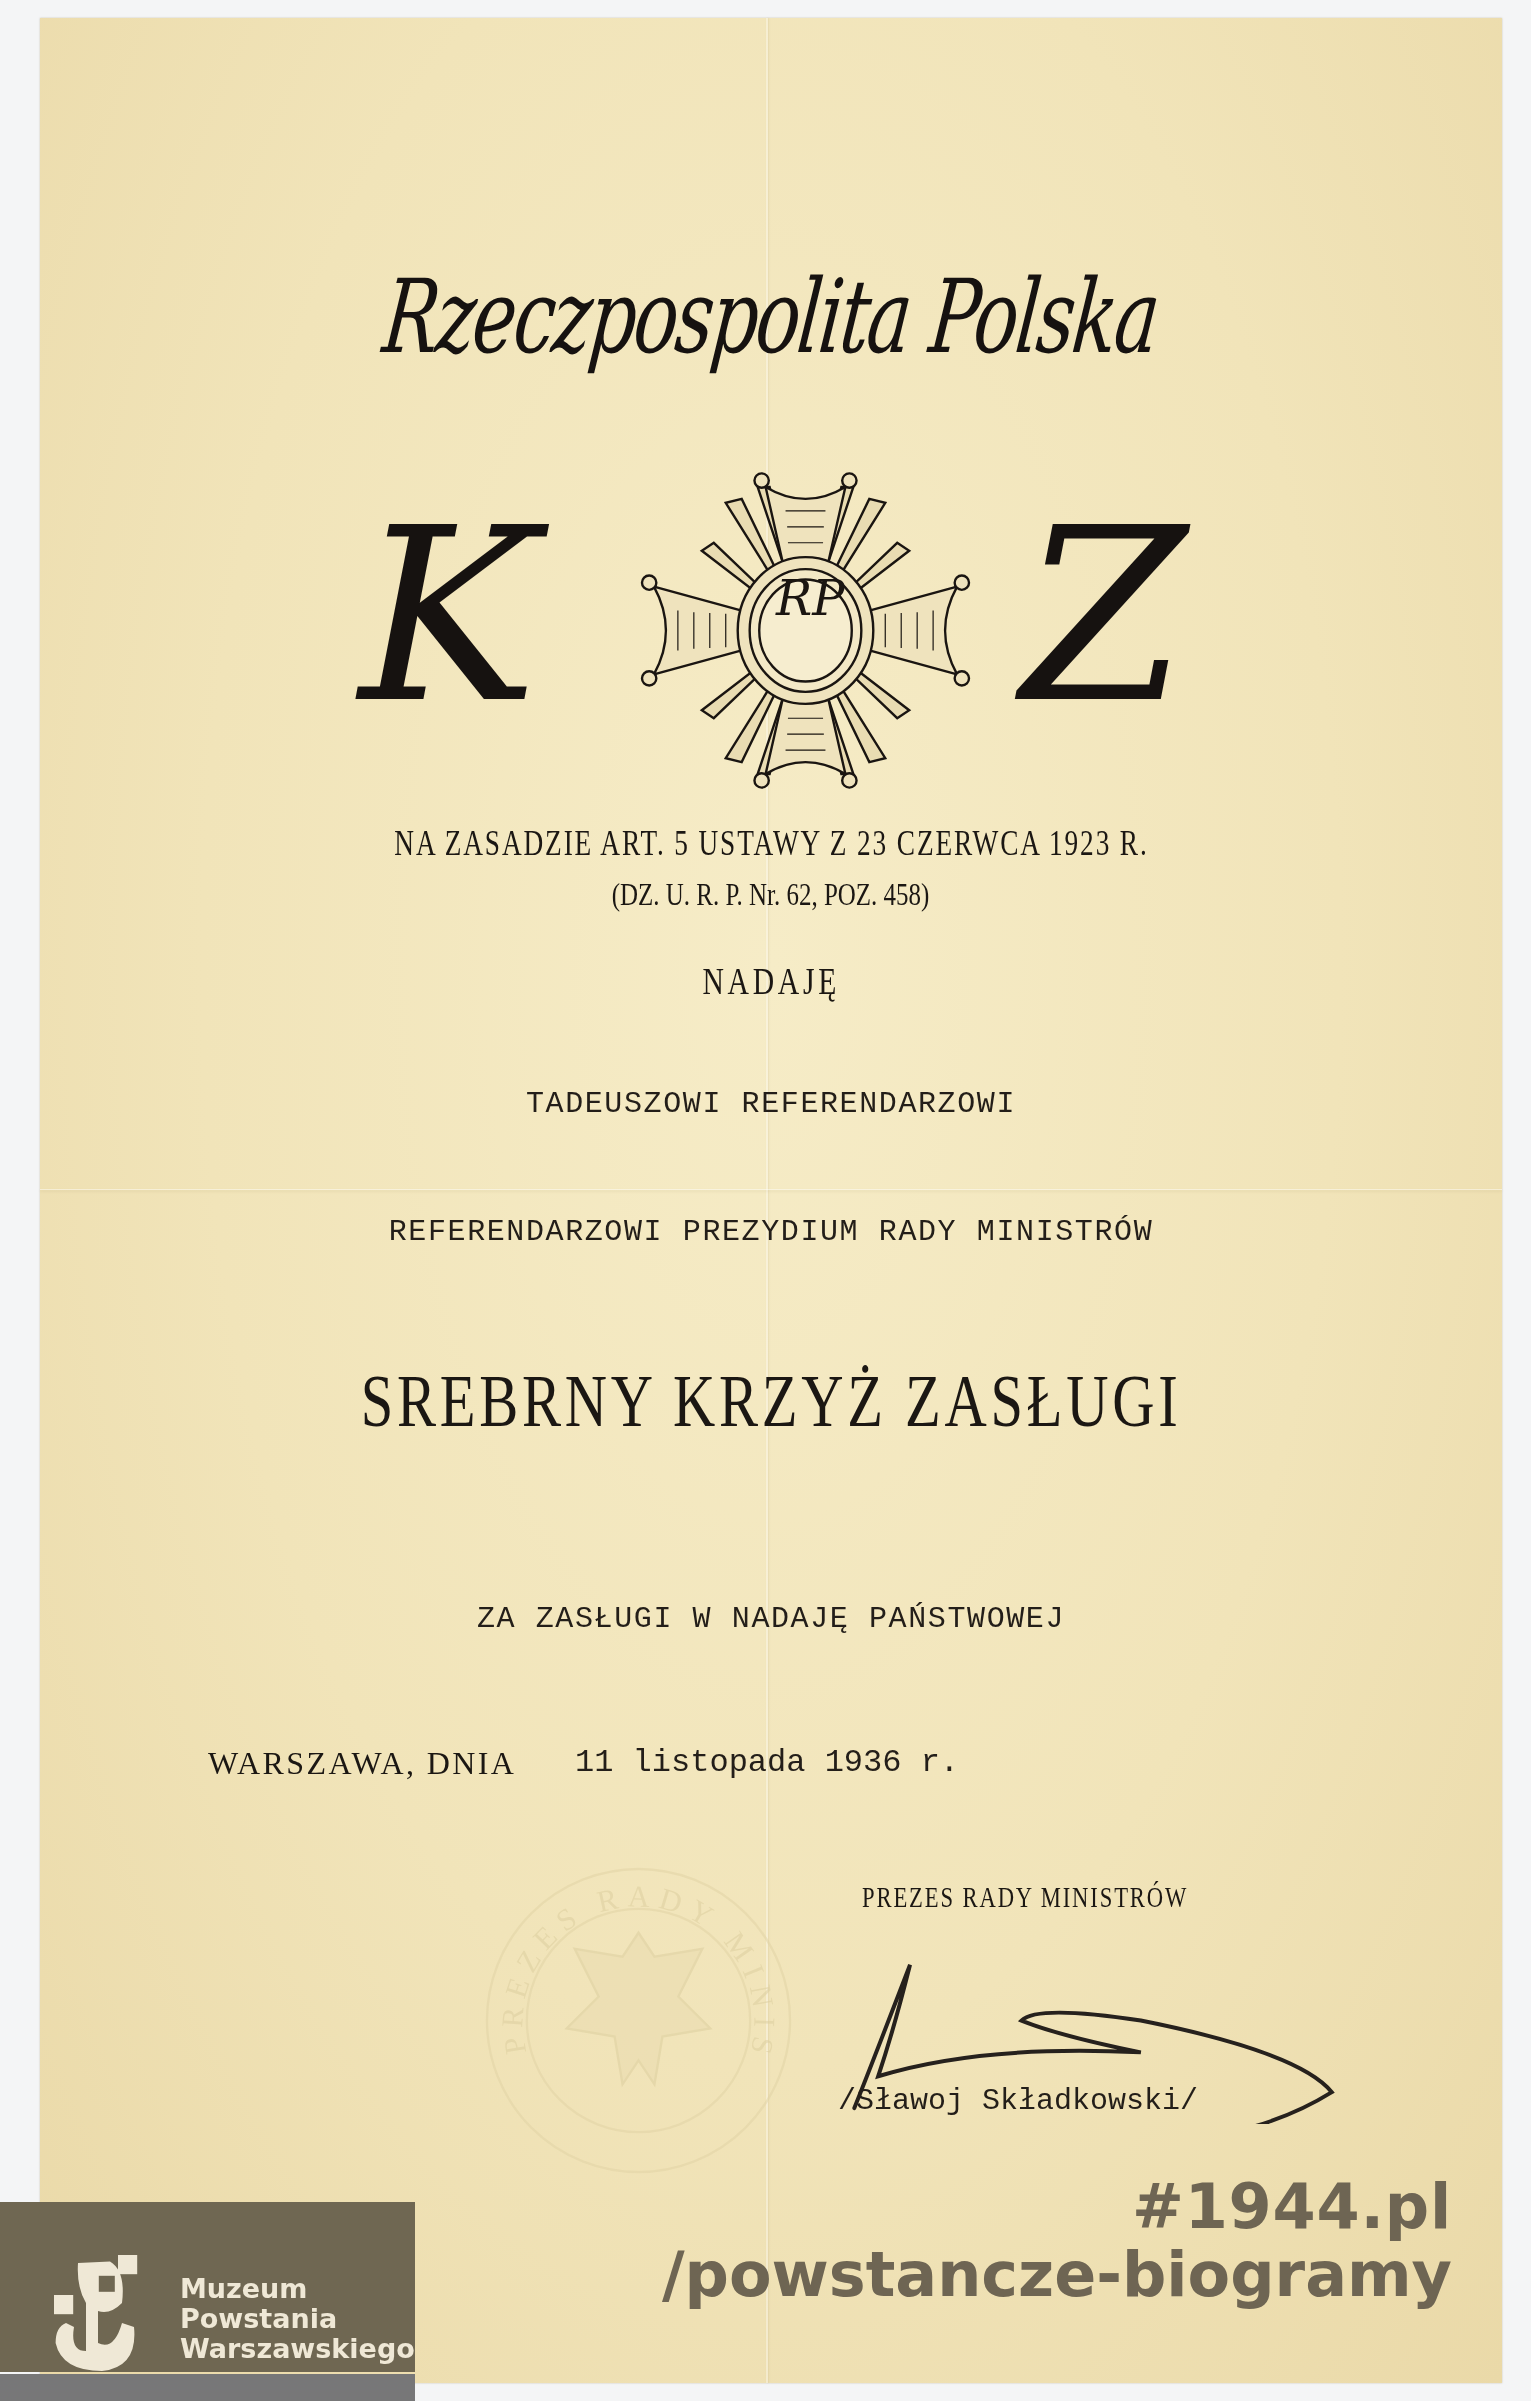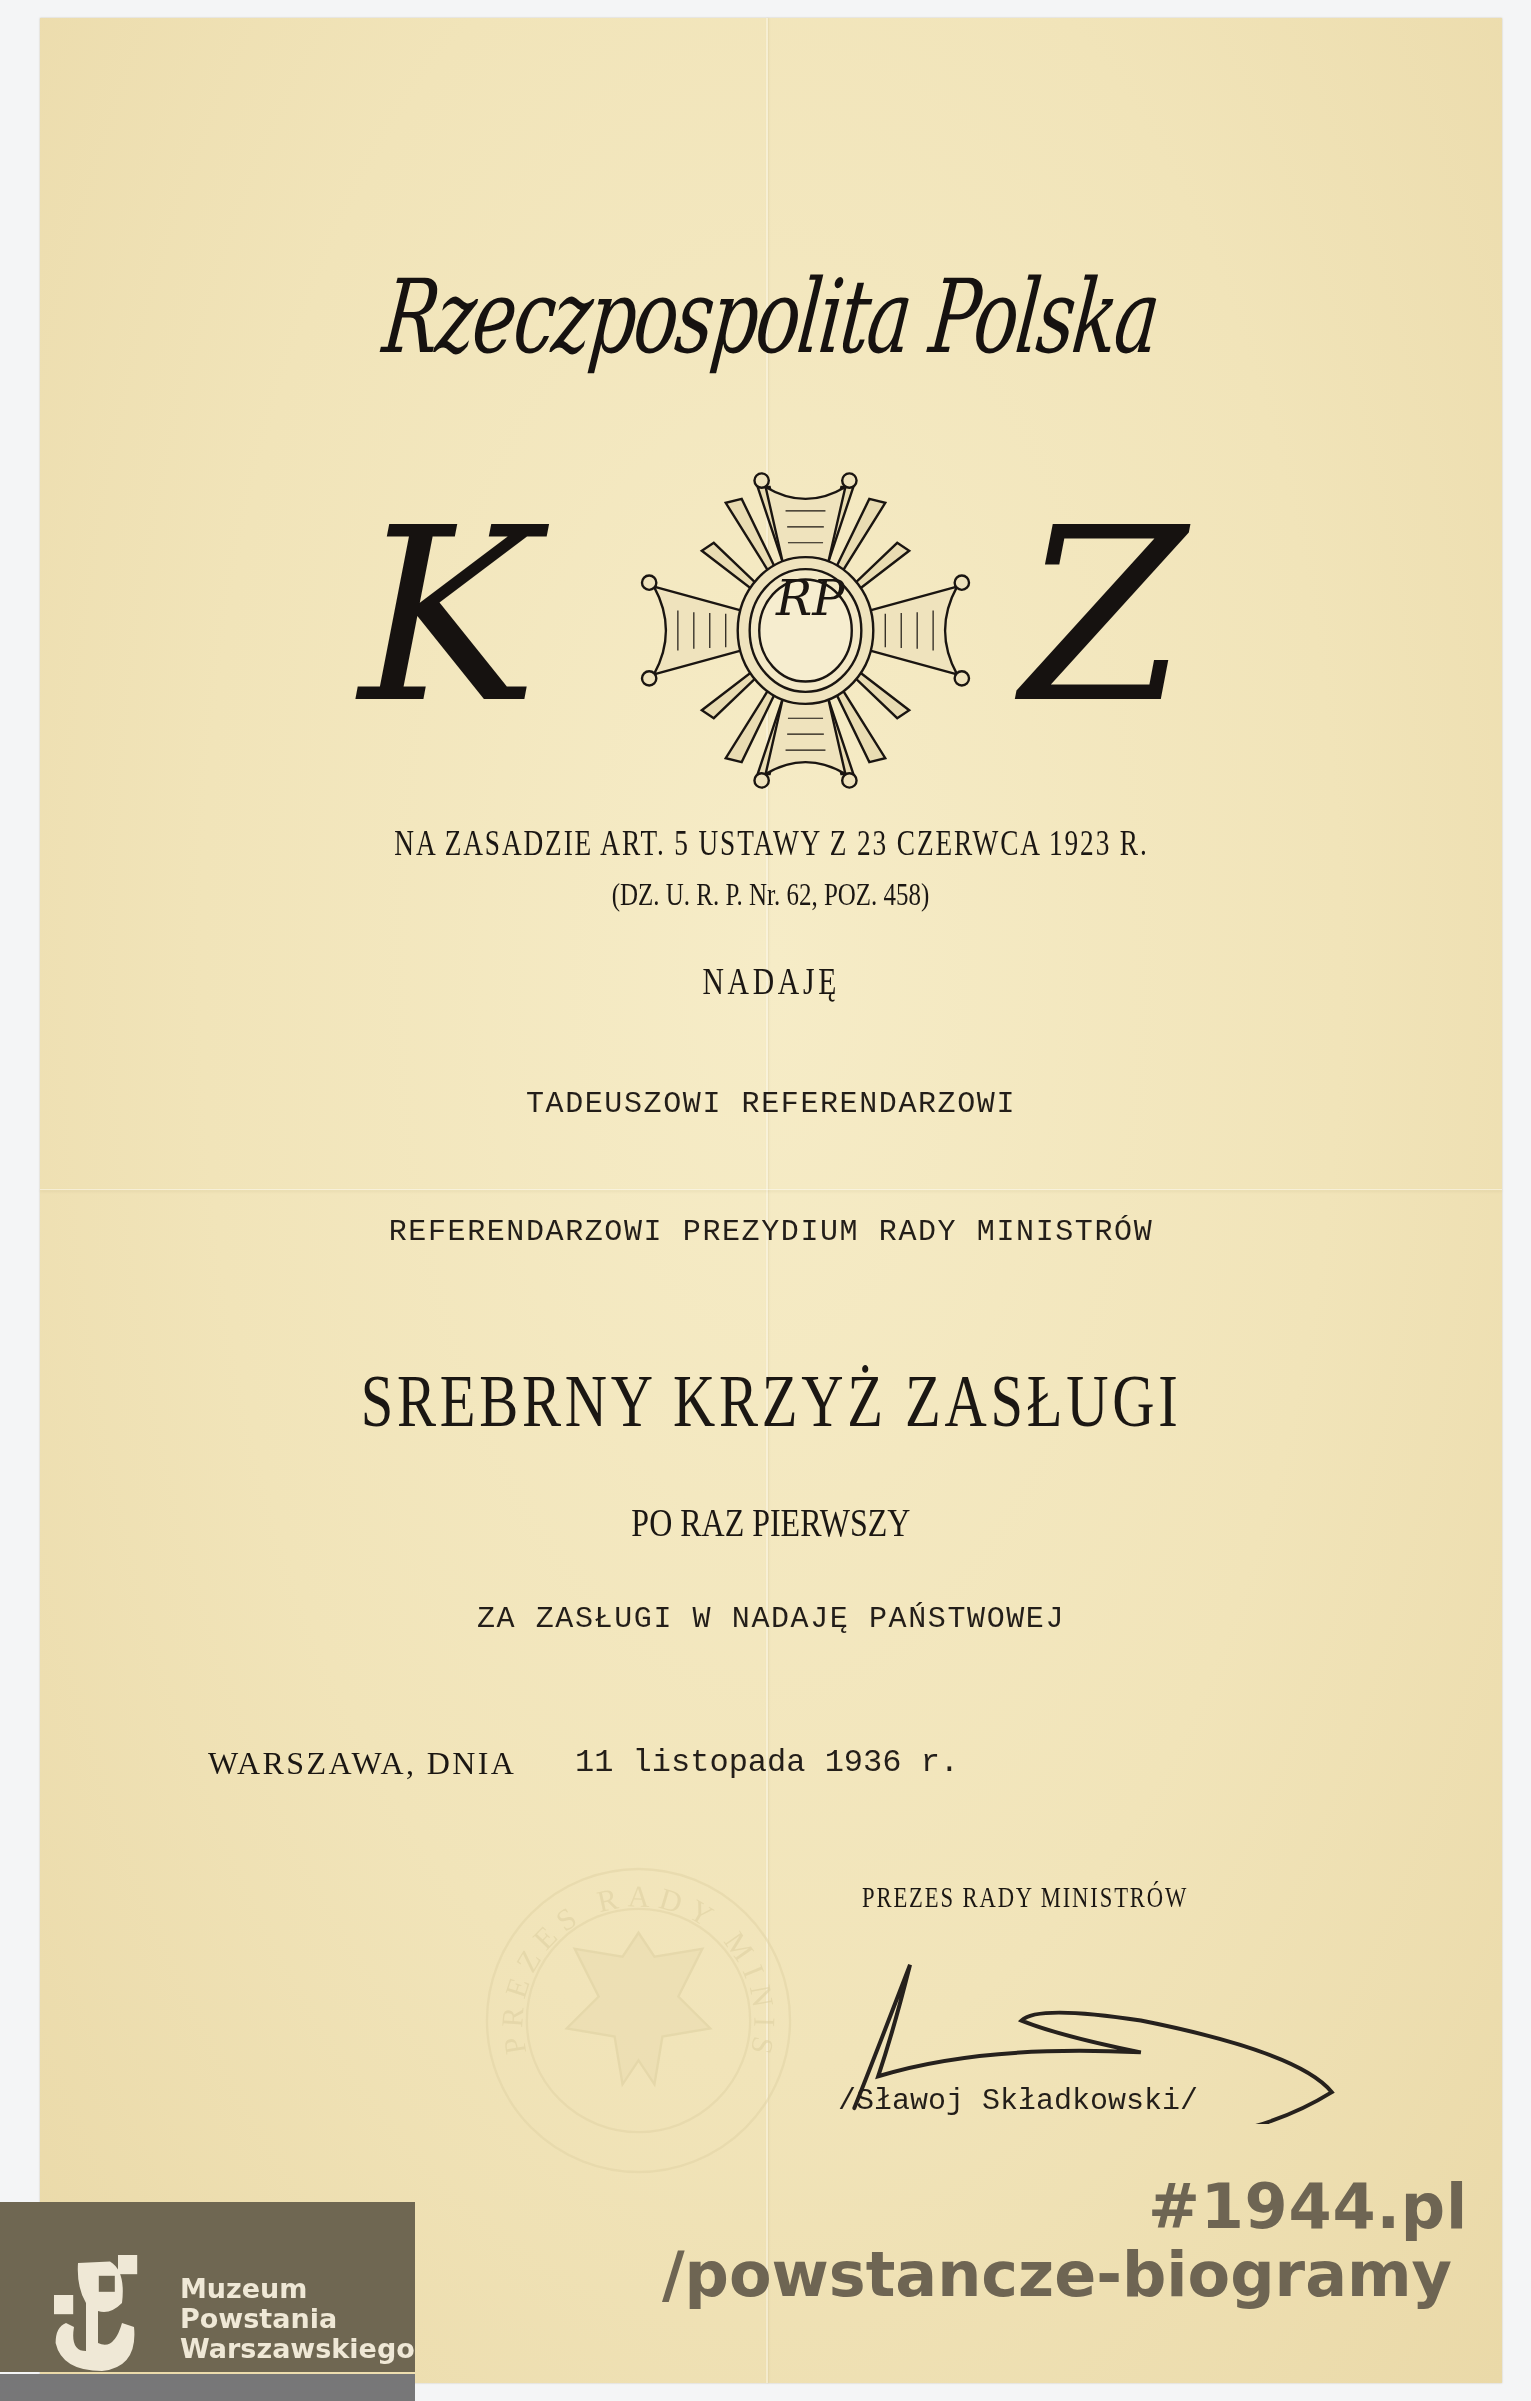--- a/index.html
+++ b/index.html
@@ -36,21 +36,21 @@
   .signer { left:798px; top:2066px; font-size:30px; }
   .signature { left:782px; top:1915px; width:574px; height:191px; }
   .seal { left:431px; top:1835px; width:335px; height:335px; opacity:.55; }
   .logo-box {
     position:absolute; left:0; top:2202px; width:415px; height:170px;
     background:#6f6752; 
   }
   .logo-box .shade { position:absolute; left:0; top:172px; width:100%; height:28px; background:#777778; }
   .logo-text { position:absolute; left:180px; top:72px; font-family:"DejaVu Sans", sans-serif; font-weight:bold; color:#efe8d6; font-size:27px; line-height:30px; }
   .logo-mark { position:absolute; left:54px; top:53px; width:112px; height:120px; }
-  .site1 { position:absolute; right:64px; top:2170px; font-family:"DejaVu Sans", sans-serif; font-weight:bold; font-size:62px; color:#6e6553; letter-spacing:0.8px; }
+  .site1 { position:absolute; right:80px; top:2170px; font-family:"DejaVu Sans", sans-serif; font-weight:bold; font-size:62px; color:#6e6553; letter-spacing:0.8px; }
   .site2 { position:absolute; right:80px; top:2238px; font-family:"DejaVu Sans", sans-serif; font-weight:bold; font-size:62px; color:#6e6553; }
 </style>
 </head>
 <body>
 
 <div class="paper">
   <div class="fold-v"></div>
   <div class="fold-h"></div>
 
   <div class="abs center script title"><span>Rzeczpospolita Polska</span></div>
@@ -118,21 +118,20 @@
 
   <div class="abs center serif legal1"><span class="cond">NA ZASADZIE ART. 5 USTAWY Z 23 CZERWCA 1923 R.</span></div>
   <div class="abs center serif legal2"><span class="cond">(DZ. U. R. P. Nr. 62, POZ. 458)</span></div>
 
   <div class="abs center serif grant"><span class="cond">NADAJĘ</span></div>
 
   <div class="abs center mono name">TADEUSZOWI REFERENDARZOWI</div>
   <div class="abs center mono position">REFERENDARZOWI PREZYDIUM RADY MINISTRÓW</div>
 
   <div class="abs center serif award"><span class="cond">SREBRNY KRZYŻ ZASŁUGI</span></div>
-  <div class="abs center serif times"><span class="cond">PO RAZ PIERWSZY</span></div>
   <div class="abs center mono reason">ZA ZASŁUGI W NADAJĘ PAŃSTWOWEJ</div>
 
   <div class="abs serif place">WARSZAWA, DNIA</div>
   <div class="abs mono date">11 listopada 1936 r.</div>
 
   <svg class="abs seal" viewBox="0 0 420 420">
     <defs>
         <path id="sealArc" d="M70 250 A145 145 0 1 1 350 250"></path>
       </defs>
     <circle cx="210" cy="210" r="190" fill="none" stroke="#e2d4a6" stroke-width="3"></circle>

